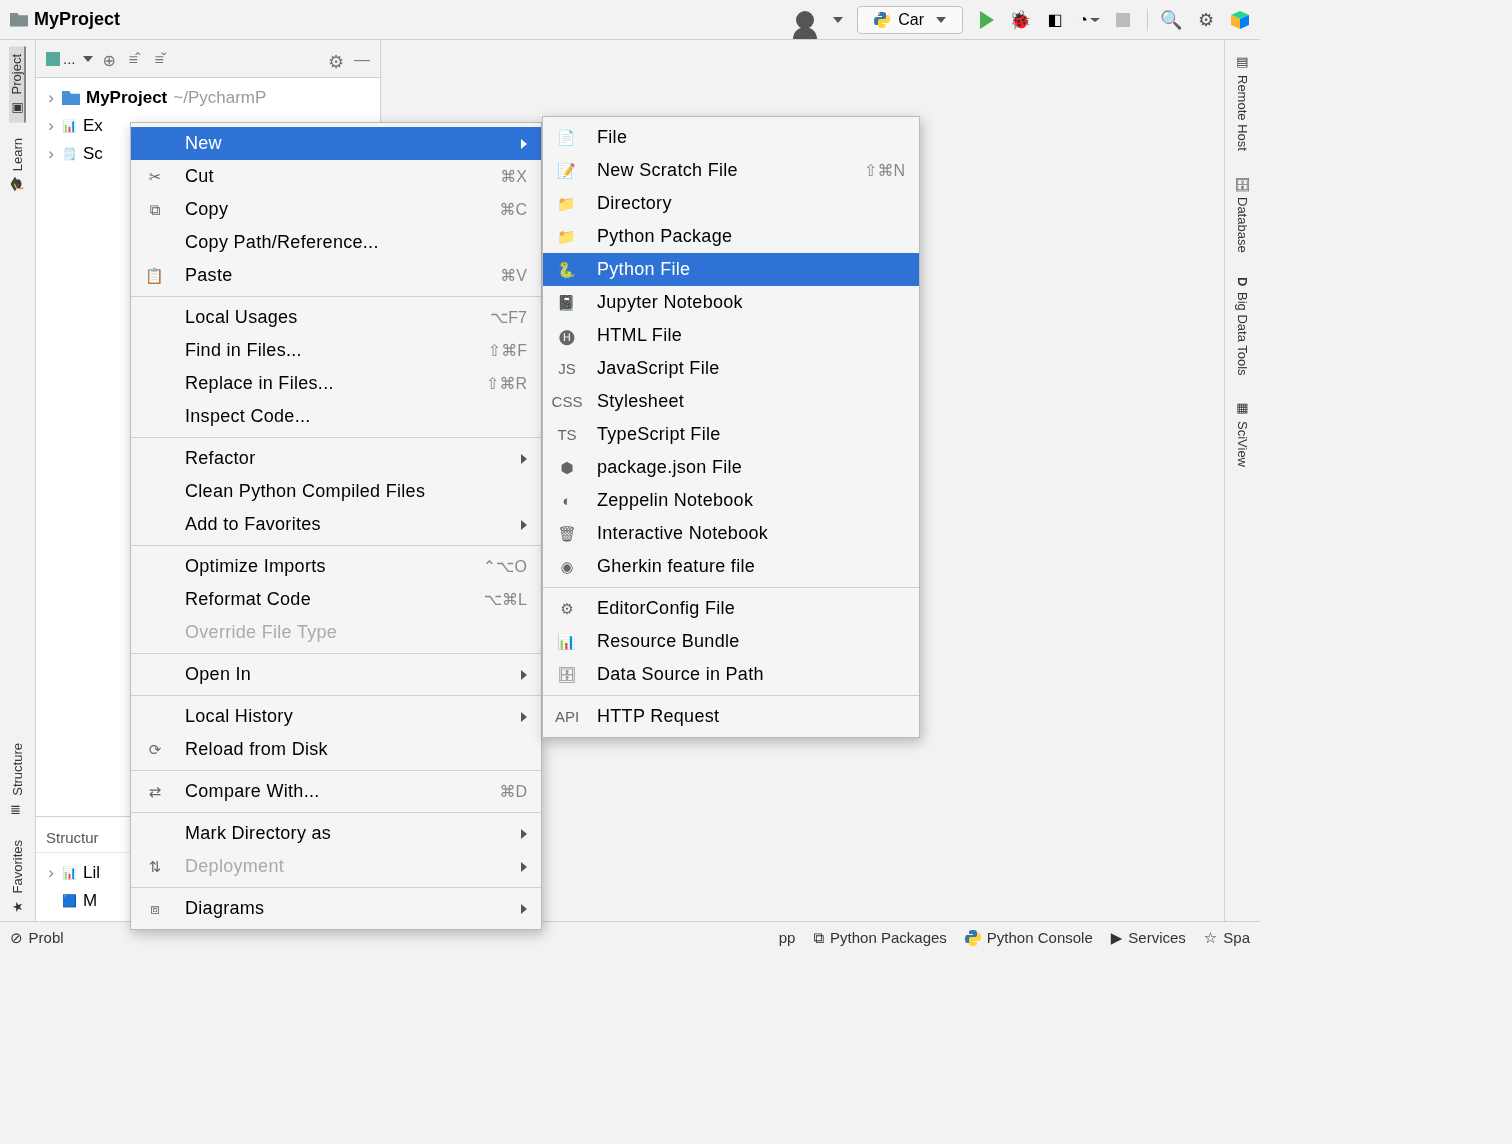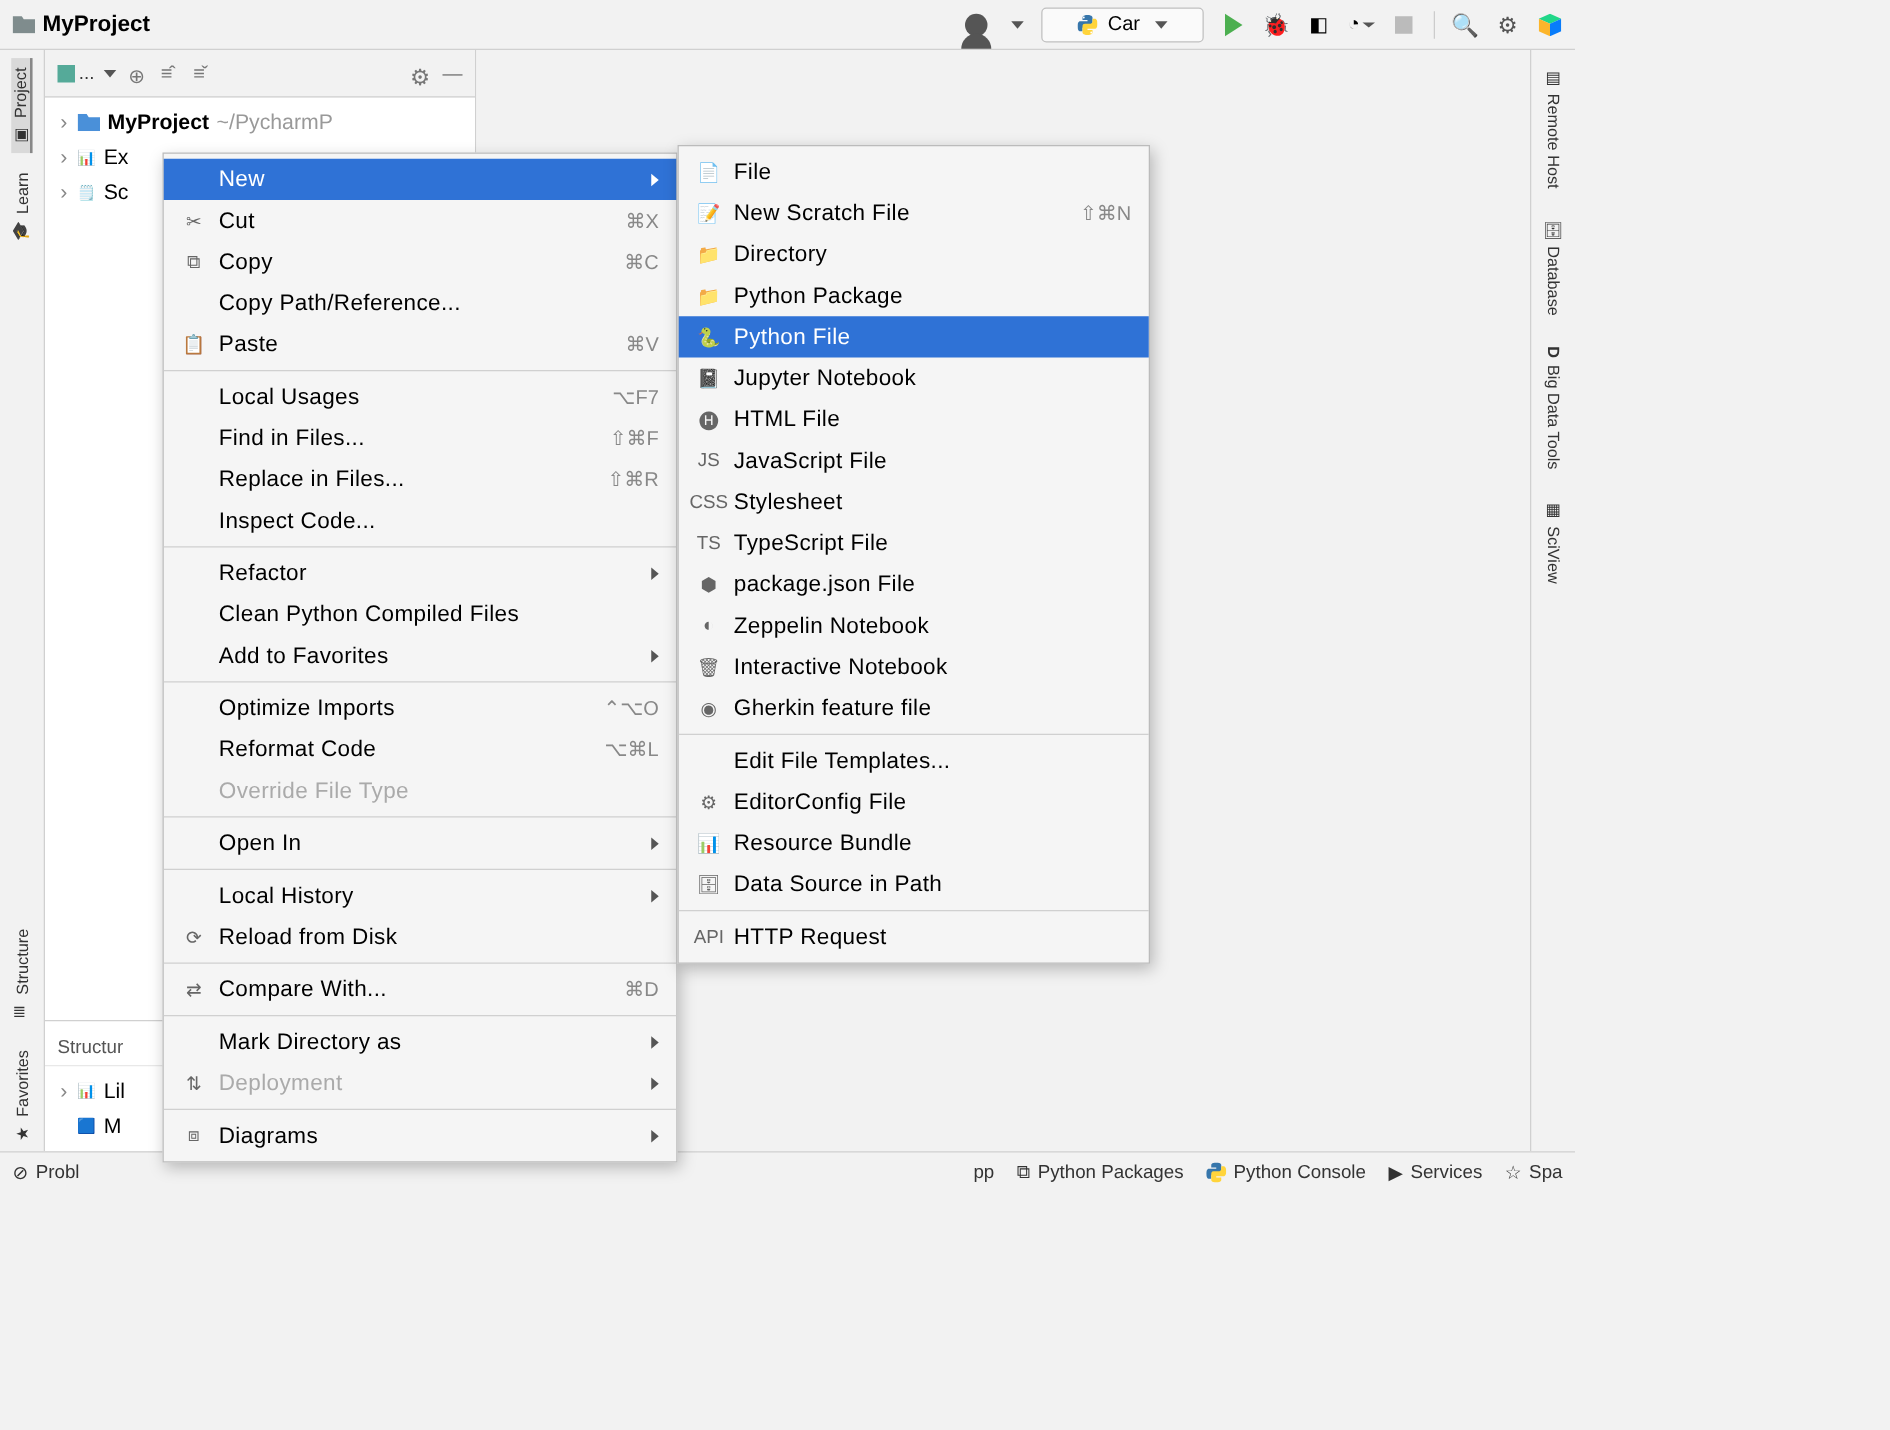--- a/index.html
+++ b/index.html
@@ -26,21 +26,21 @@
     .breadcrumb { display: flex; align-items: center; gap: 6px; font-size: 18px; font-weight: 600; }
     .folder-icon {
       width: 18px; height: 14px;
       background: #7f8c8d; display: inline-block;
       clip-path: polygon(0 0, 40% 0, 50% 20%, 100% 20%, 100% 100%, 0 100%);
     }
     .top-right { display: flex; align-items: center; gap: 14px; }
     .run-config {
       border: 1px solid #c0c0c0;
       border-radius: 4px;
-      padding: 4px 28px;
+      padding: 4px 16px;
       display: flex;
       align-items: center;
       gap: 8px;
       background: #fafafa;
     }
     .py-icon { width: 16px; height: 16px; display: inline-block; }
     .tri-down { display:inline-block; margin-left:4px; border-left:5px solid transparent; border-right:5px solid transparent; border-top:6px solid #555; }
     .icon-btn { width: 20px; height: 20px; display: inline-flex; align-items:center; justify-content:center; cursor: pointer; }
     .play-icon { border-left: 14px solid #4caf50; border-top: 9px solid transparent; border-bottom: 9px solid transparent; display:inline-block; }
     .bug-icon { color: #4caf50; font-size: 18px; }
@@ -101,21 +101,21 @@
       position: absolute;
       background: #f5f5f5;
       border: 1px solid #bbb;
       box-shadow: 2px 4px 12px rgba(0,0,0,0.25);
       font-size: 18px;
       padding: 4px 0;
     }
     .ctx-menu.primary { left: 130px; top: 122px; width: 412px; }
     .ctx-menu.sub { left: 542px; top: 116px; width: 378px; }
     .menu-item {
-      display: flex; align-items: center; gap: 10px;
+      display: flex; align-items: center; gap: 20px;
       padding: 6px 14px; cursor: pointer; position: relative;
     }
     .menu-item.sel { background: #2f72d6; color: #fff; }
     .menu-item.disabled { color: #aaa; }
     .menu-item .m-icon { width: 20px; height: 20px; display:inline-flex; align-items:center; justify-content:center; font-size:15px; color:#666; }
     .menu-item.sel .m-icon { color:#fff; }
     .menu-item .label { flex: 1; white-space: nowrap; letter-spacing: 0.3px; }
     .menu-item .shortcut { color: #888; font-size: 16px; }
     .menu-item .caret-r { display:inline-block; border-top:5px solid transparent; border-bottom:5px solid transparent; border-left:6px solid #555; }
     .menu-item.sel .caret-r { border-left-color:#fff; }
@@ -467,24 +467,20 @@
     <div class="menu-item">
       <span class="m-icon">🗑</span>
       <span class="label">Interactive Notebook</span>
     </div>
     <div class="menu-item">
       <span class="m-icon">◉</span>
       <span class="label">Gherkin feature file</span>
     </div>
     <div class="menu-sep"></div>
     <div class="menu-item">
-      <span class="m-icon"></span>
-      <span class="label">Edit File Templates...</span>
-    </div>
-    <div class="menu-item">
       <span class="m-icon">⚙</span>
       <span class="label">EditorConfig File</span>
     </div>
     <div class="menu-item">
       <span class="m-icon">📊</span>
       <span class="label">Resource Bundle</span>
     </div>
     <div class="menu-item">
       <span class="m-icon">🗄</span>
       <span class="label">Data Source in Path</span>

